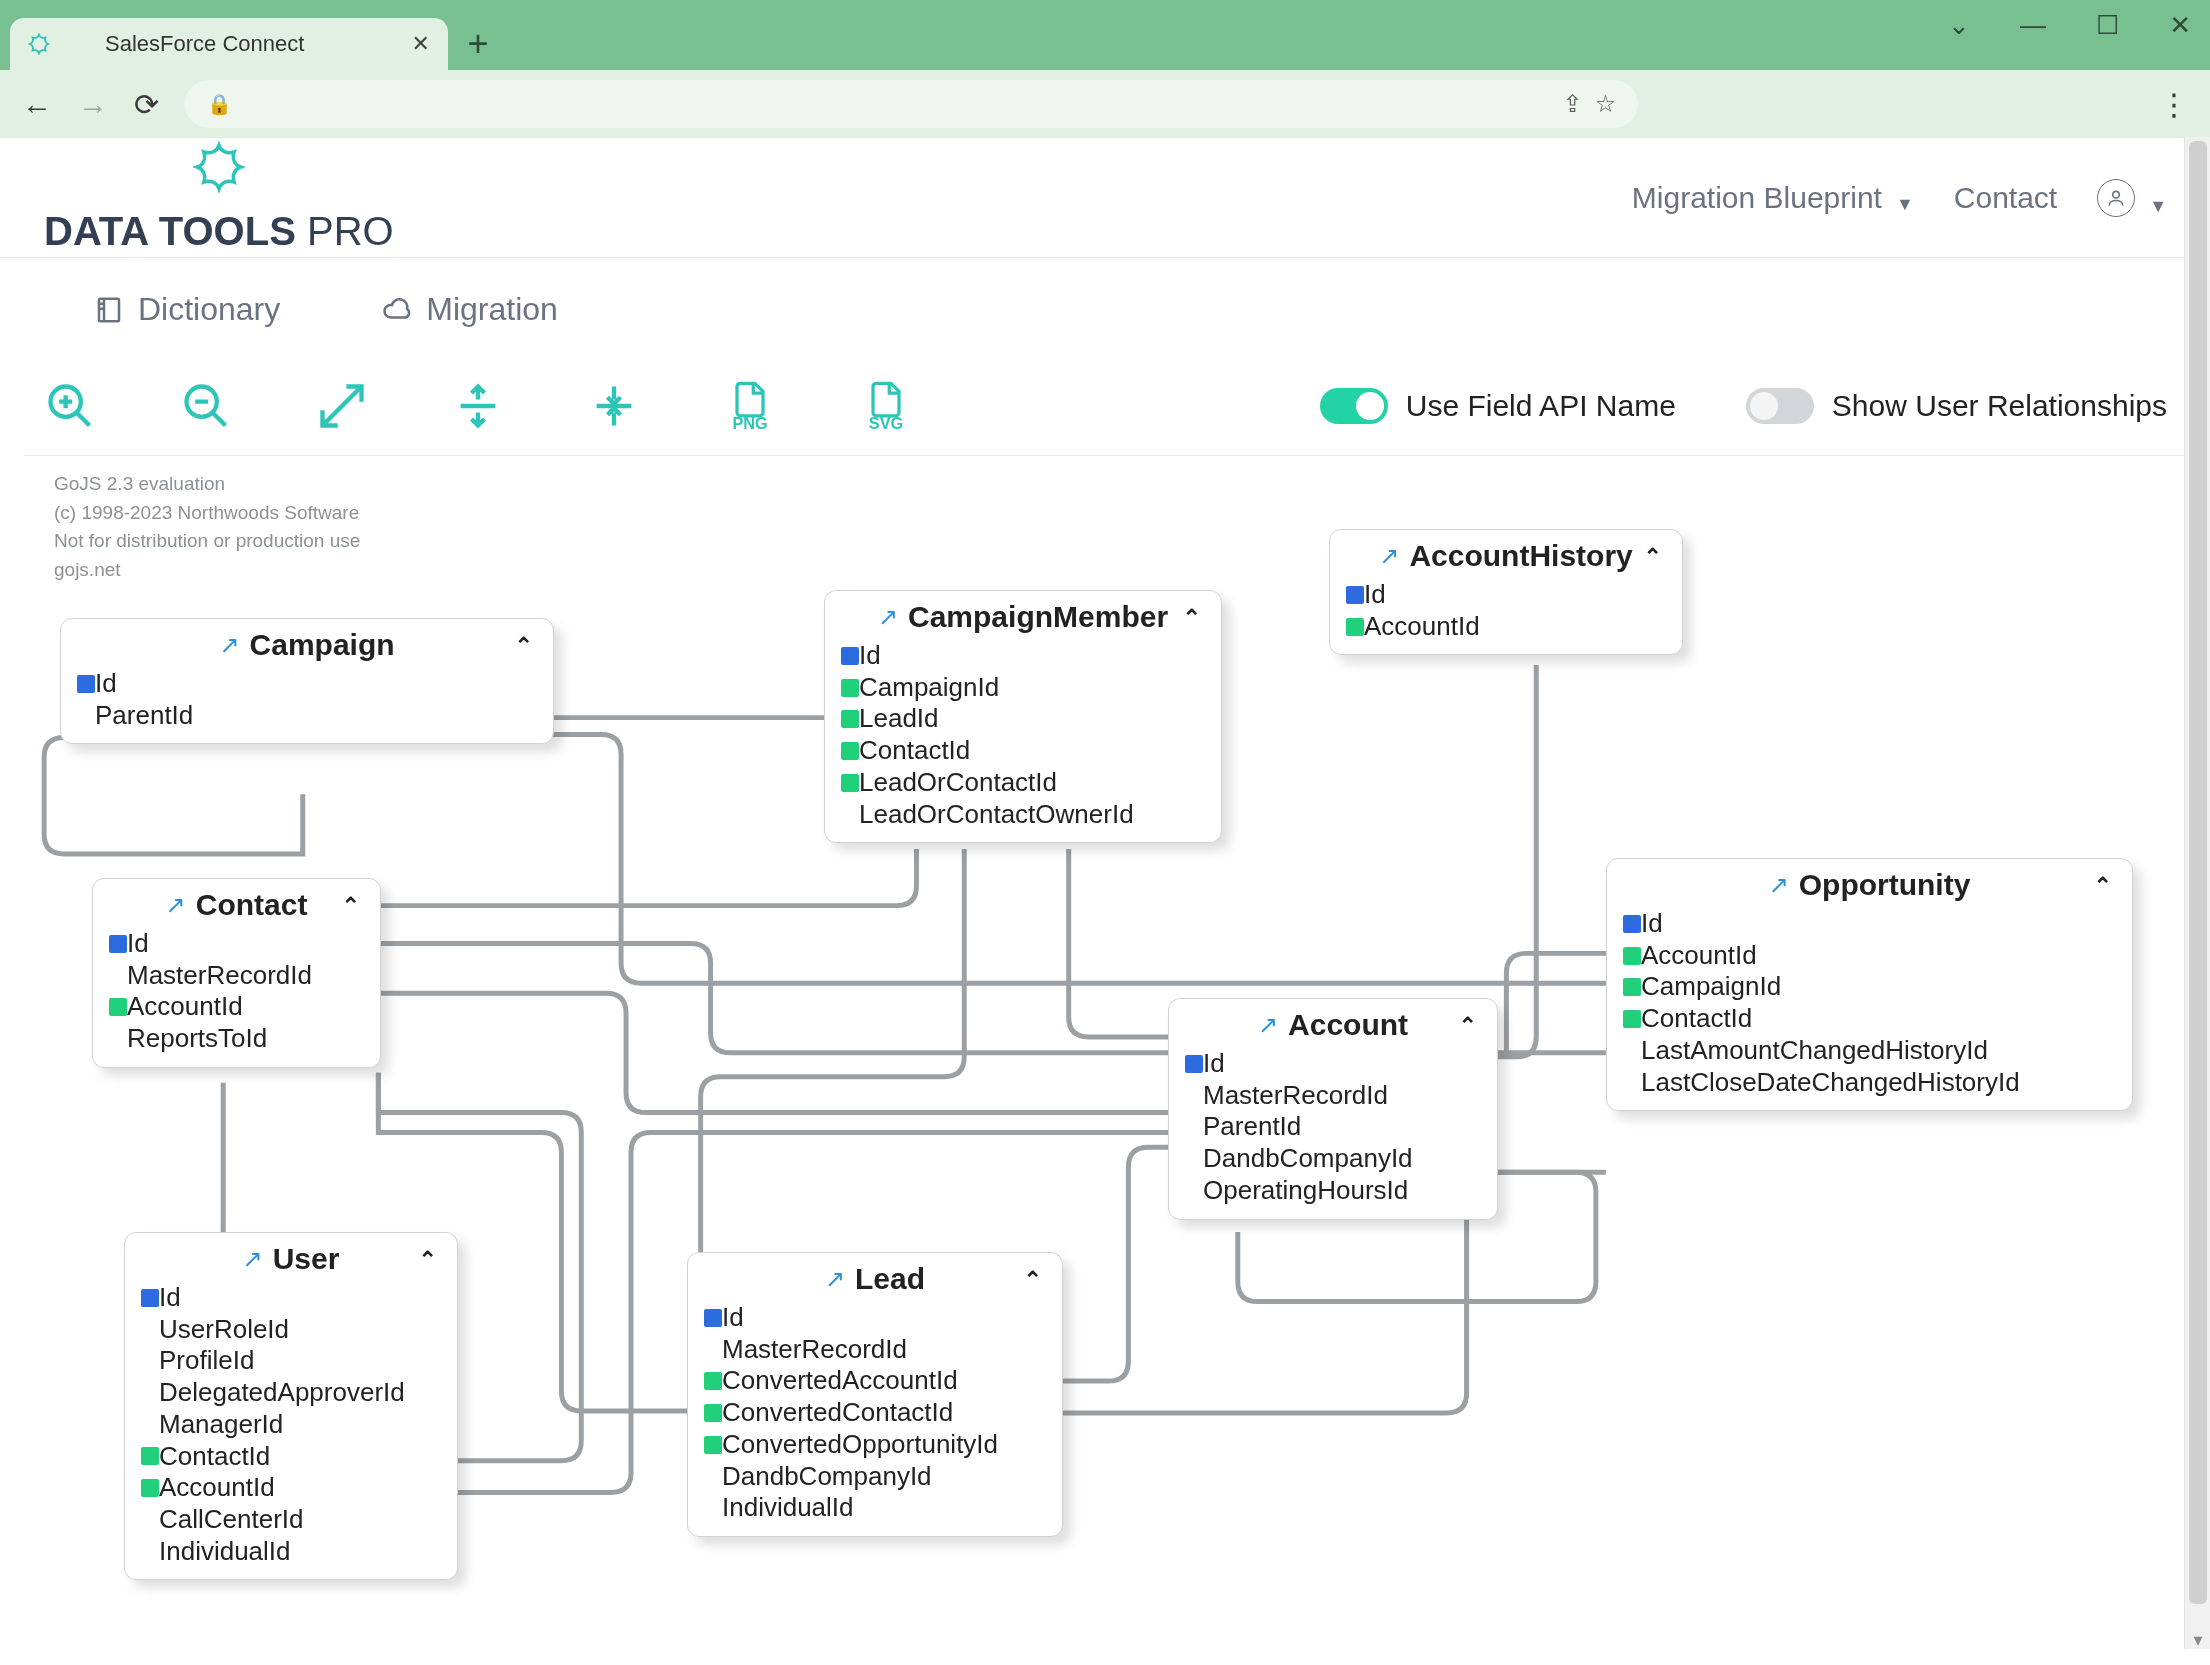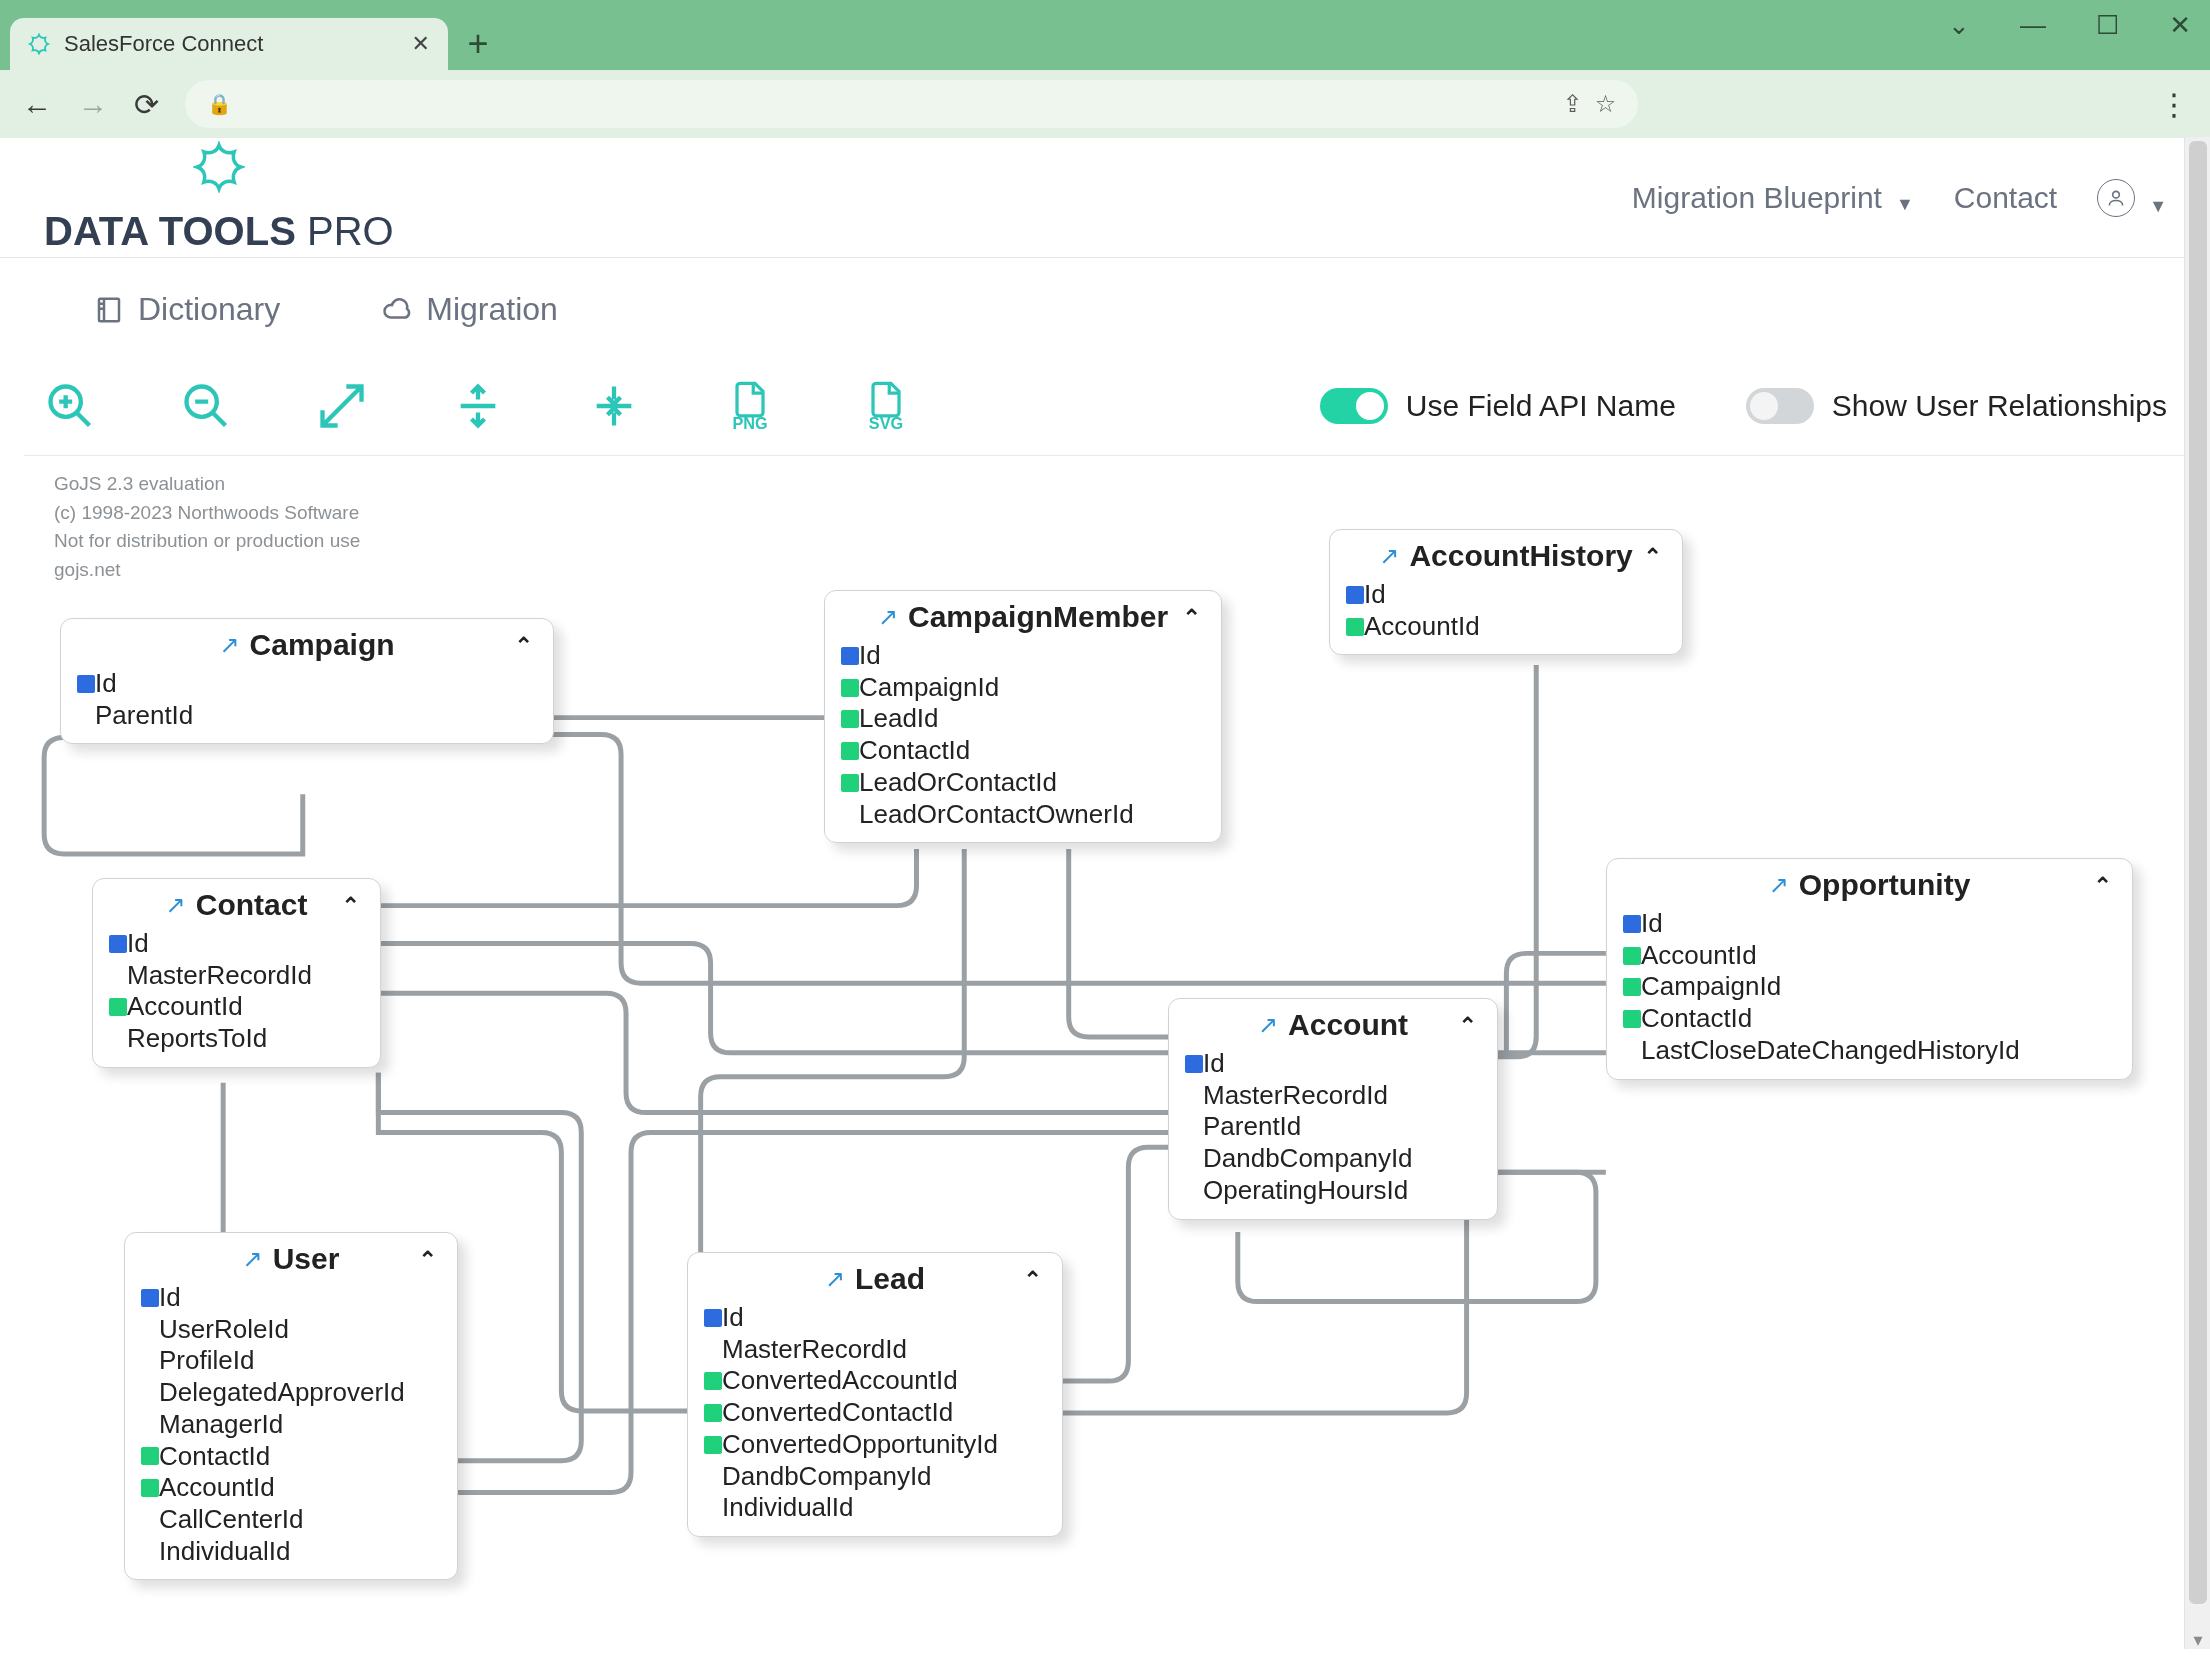--- a/index.html
+++ b/index.html
@@ -16,21 +16,21 @@
     --link:#9aa0a4;
     --blue-box:#2d6cdf;
     --green-box:#21d07a;
   }
   html,body{margin:0;padding:0;background:#fff;font-family:"Segoe UI",Arial,sans-serif;color:#222;}
   body{width:2211px;height:1666px;overflow:hidden;position:relative;}
   
   .chrome-top{background:var(--green-mid);height:70px;display:flex;align-items:flex-end;padding-left:10px;box-sizing:border-box;}
   .tab{background:var(--green-pale);border-radius:14px 14px 0 0;height:52px;width:438px;display:flex;align-items:center;padding:0 18px;box-sizing:border-box;gap:14px;}
   .tab-favicon{width:22px;height:22px;color:var(--teal);}
-  .tab-title{flex:1;font-size:22px;color:#333;}
+  .tab-title{flex:1;font-size:22px;color:#333;margin-left:41px;}
   .close-x{font-size:22px;color:#444;cursor:pointer;}
   .new-tab{width:60px;text-align:center;color:#2f4a37;font-size:36px;line-height:52px;font-weight:300;}
   .window-controls{position:absolute;right:20px;top:10px;display:flex;gap:50px;color:#2f4a37;font-size:26px;}
   .window-controls span{cursor:pointer;}
   .chrome-url{background:var(--green-pale);height:68px;display:flex;align-items:center;padding:0 22px;gap:26px;}
   .nav-btn{font-size:30px;color:#3a3a3a;cursor:pointer;}
   .url-pill{flex:1;max-width:1453px;height:48px;border-radius:26px;background:#eef6ee;display:flex;align-items:center;padding:0 22px;box-sizing:border-box;gap:12px;}
   .lock{color:#6a6a6a;font-size:20px;}
   .url-spacer{flex:1;}
   .share-icon,.star-icon{color:#5a5a5a;font-size:24px;cursor:pointer;}
@@ -405,20 +405,24 @@
         <div class="field-row">
           <span class="sq green"></span>
           <span>CampaignId</span>
         </div>
         <div class="field-row">
           <span class="sq green"></span>
           <span>ContactId</span>
         </div>
         <div class="field-row">
           <span class="sq none"></span>
+          <span>LastAmountChangedHistoryId</span>
+        </div>
+        <div class="field-row">
+          <span class="sq none"></span>
           <span>LastCloseDateChangedHistoryId</span>
         </div>
       </div>
   </div>
 
   <div class="node" style="left:100px;top:776px;width:334px">
     <div class="node-head">
         <span class="open-link">↗</span>
         <span class="node-title">User</span>
         <span class="collapse">⌃</span>

